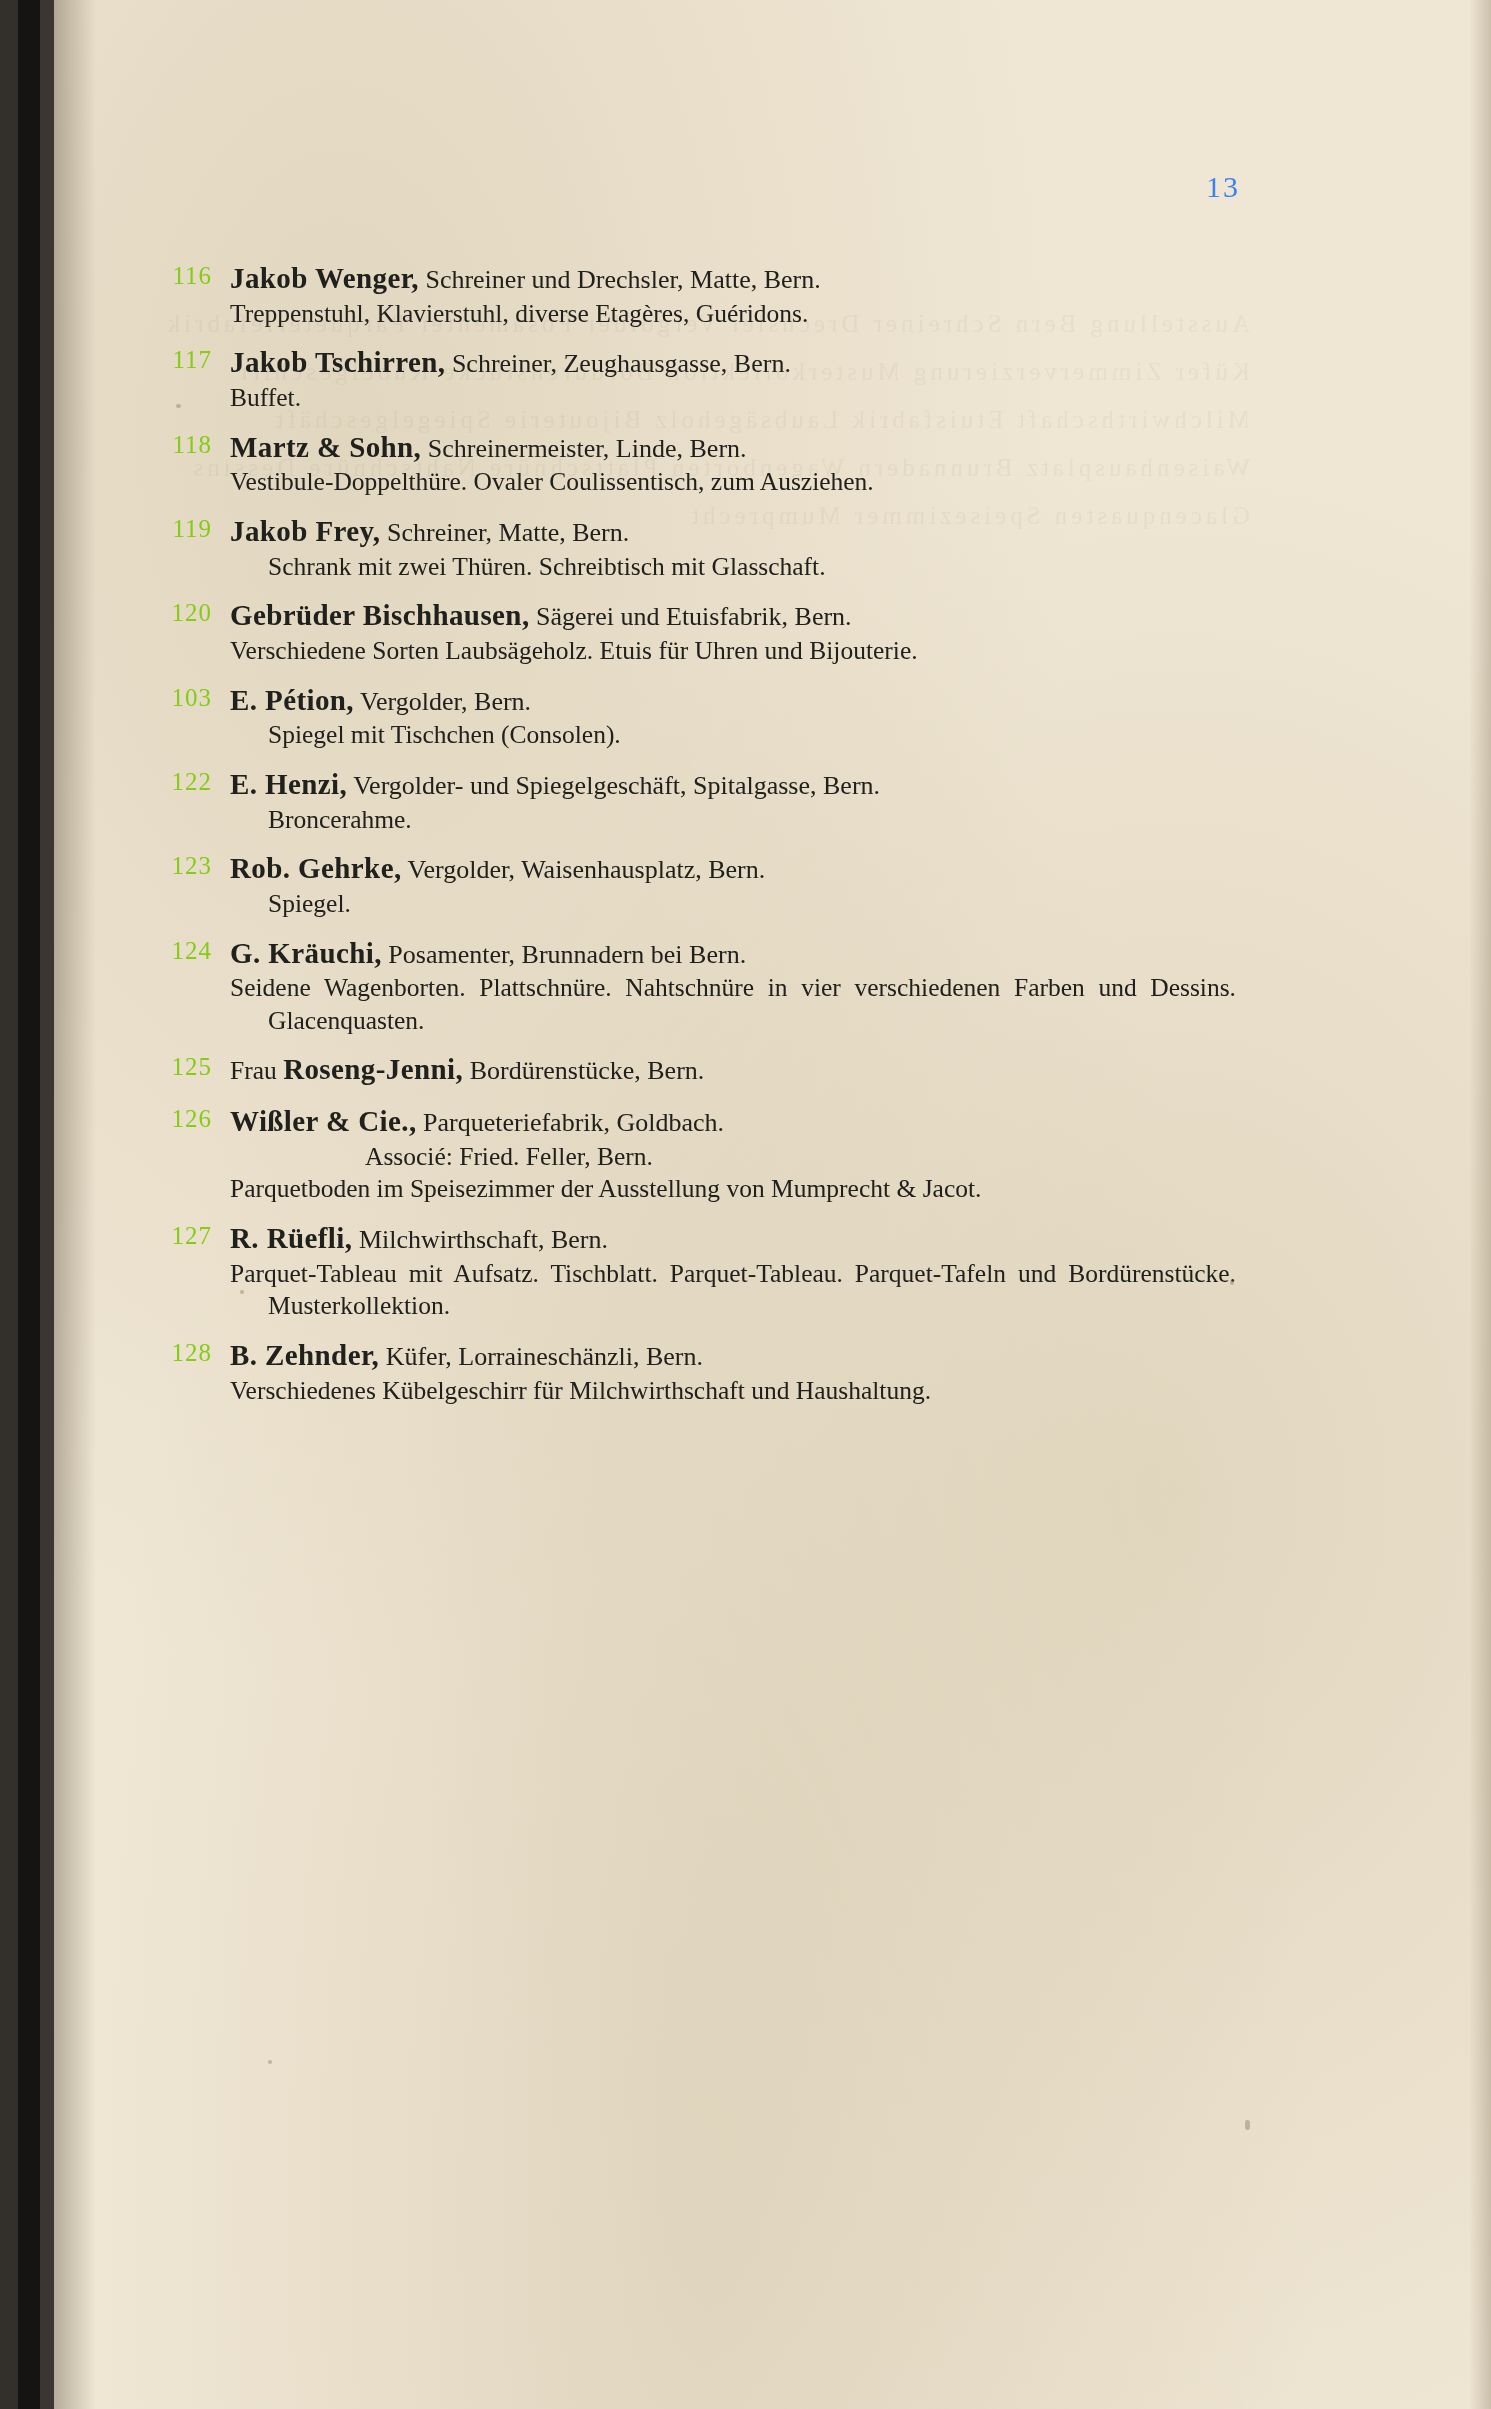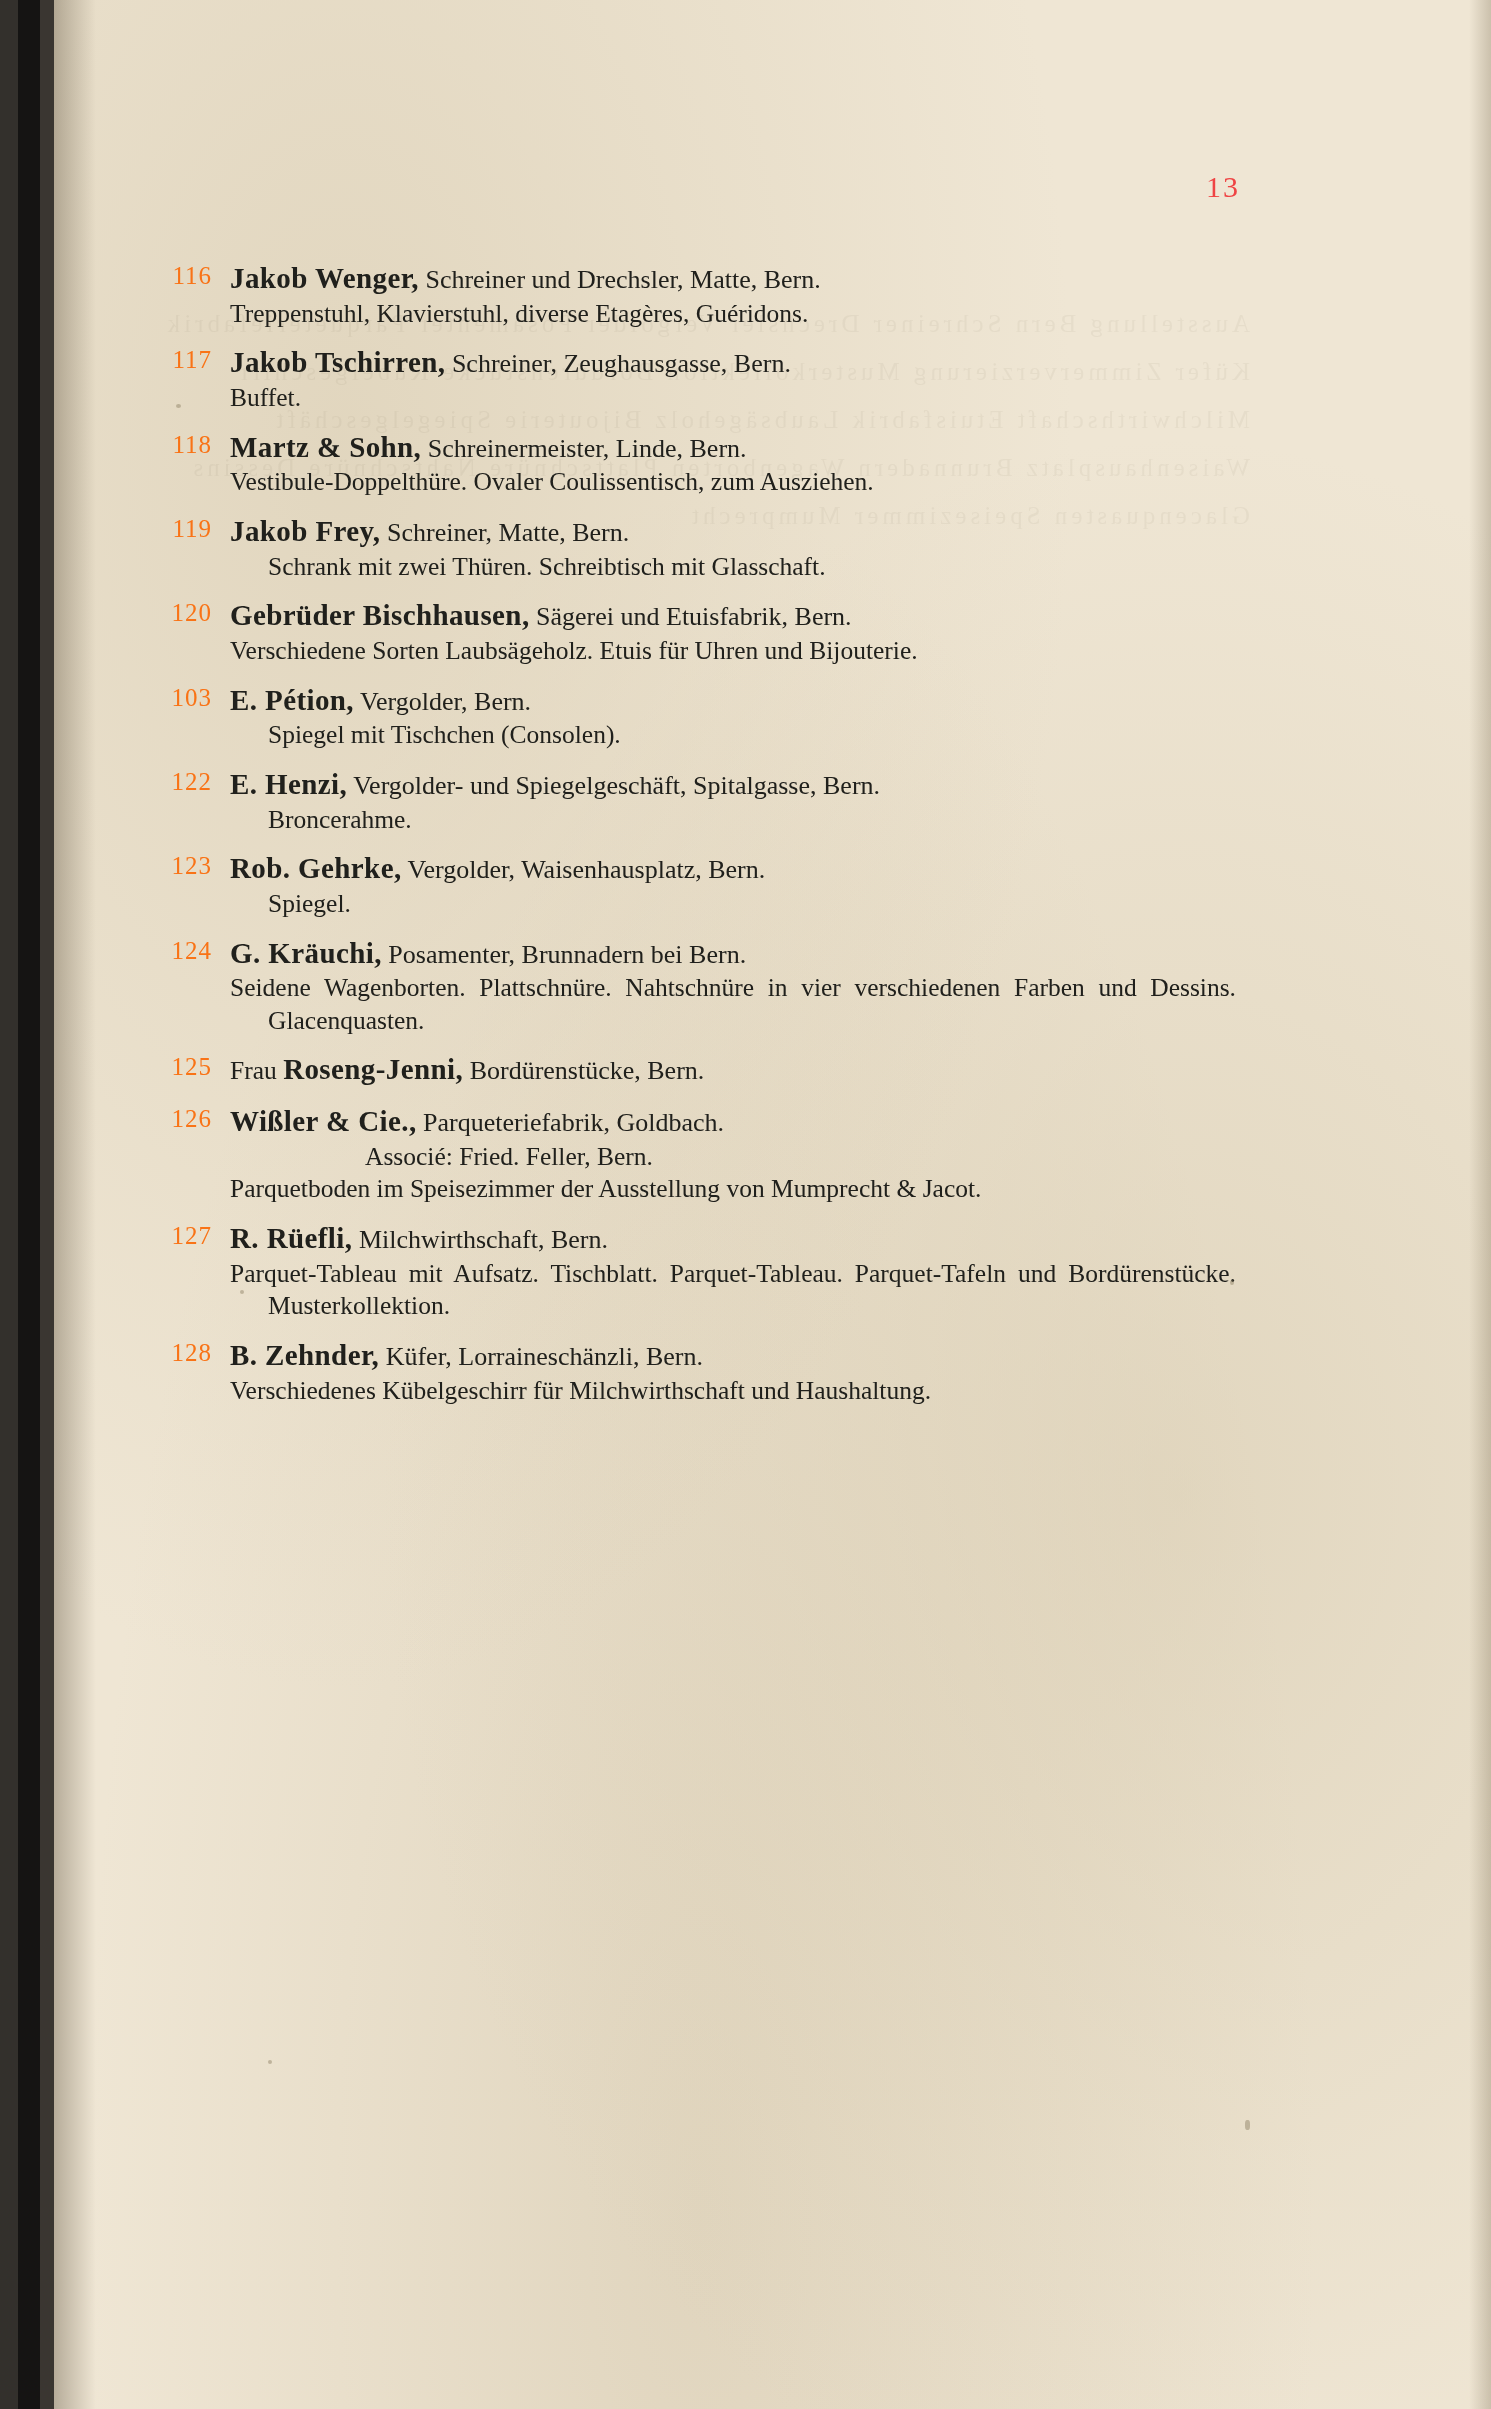--- a/index.html
+++ b/index.html
@@ -74,21 +74,21 @@
   }
 
   .folio {
     position: absolute;
     left: 0;
     top: 0;
     width: 1090px;
     text-align: right;
     font-size: 30px;
     letter-spacing: 2px;
-    color: #ef4444;
+    color: #3b82f6;
   }
 
   .entries {
     position: absolute;
     left: 0;
     top: 90px;
     width: 1090px;
   }
 
   .entry {
@@ -104,21 +104,21 @@
     text-align: left;
   }
   .num {
     position: absolute;
     left: 0;
     top: 0;
     width: 62px;
     text-align: right;
     font-size: 25px;
     letter-spacing: 1px;
-    color: #f97316;
+    color: #84cc16;
   }
   .name {
     font-weight: bold;
     font-size: 29px;
     letter-spacing: 0.4px;
   }
   .rest {
     font-size: 26px;
   }
   .pre {

